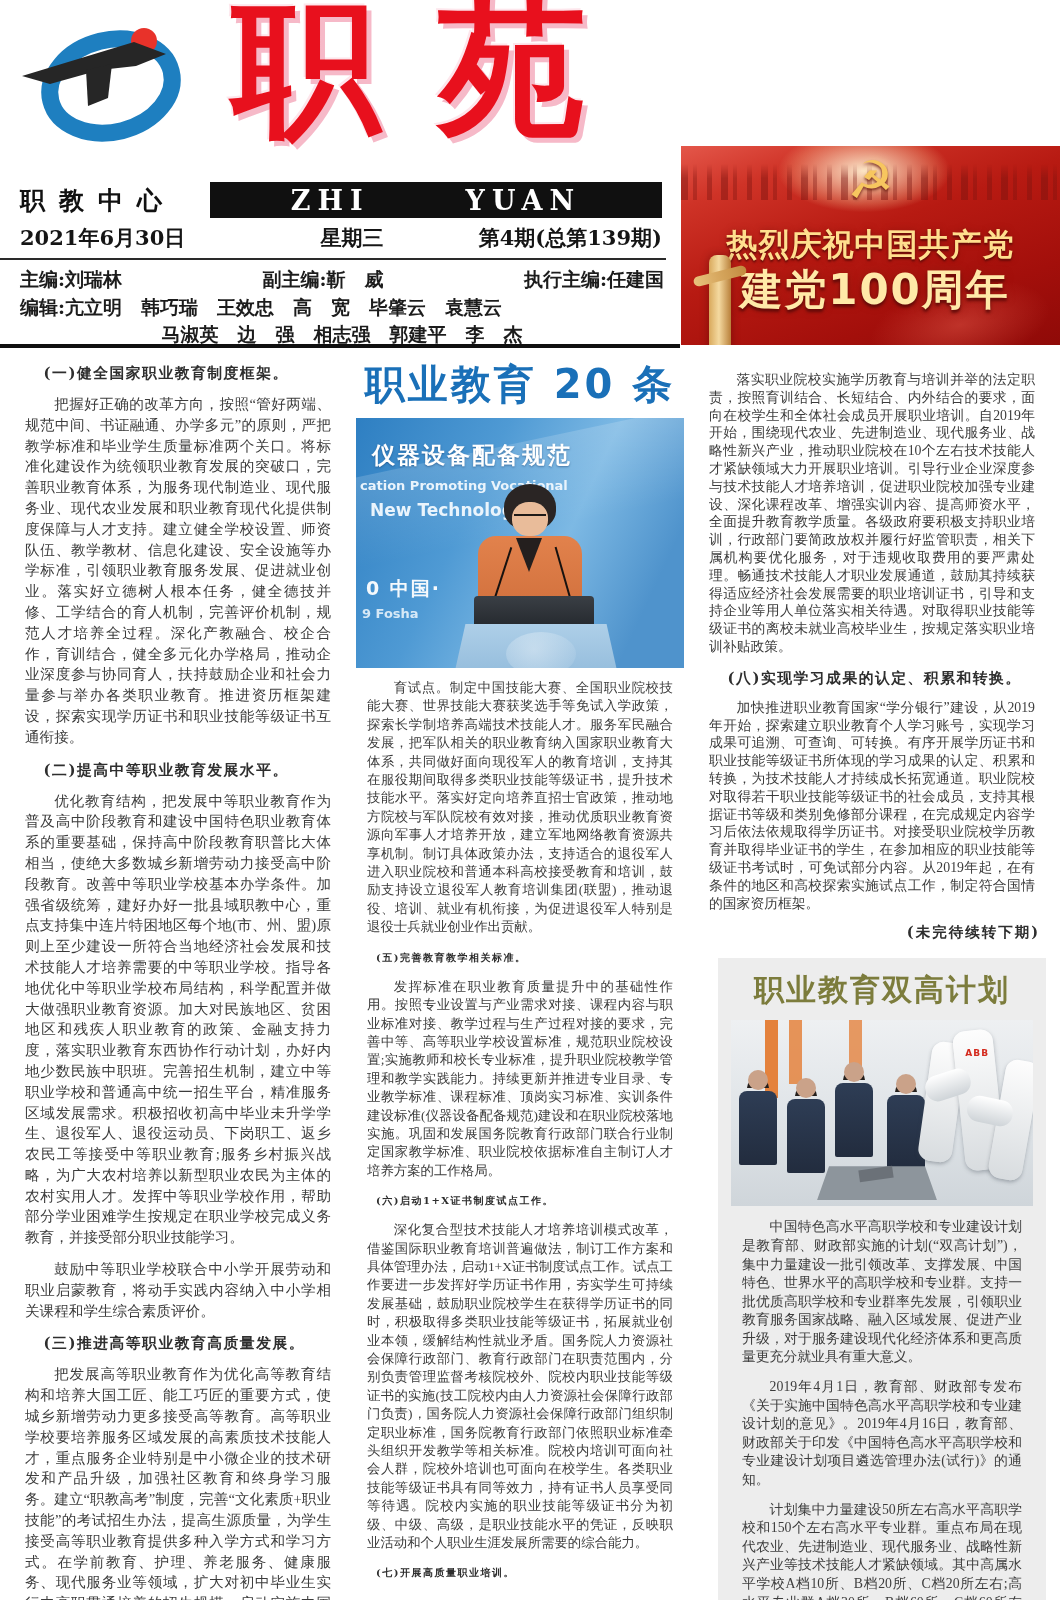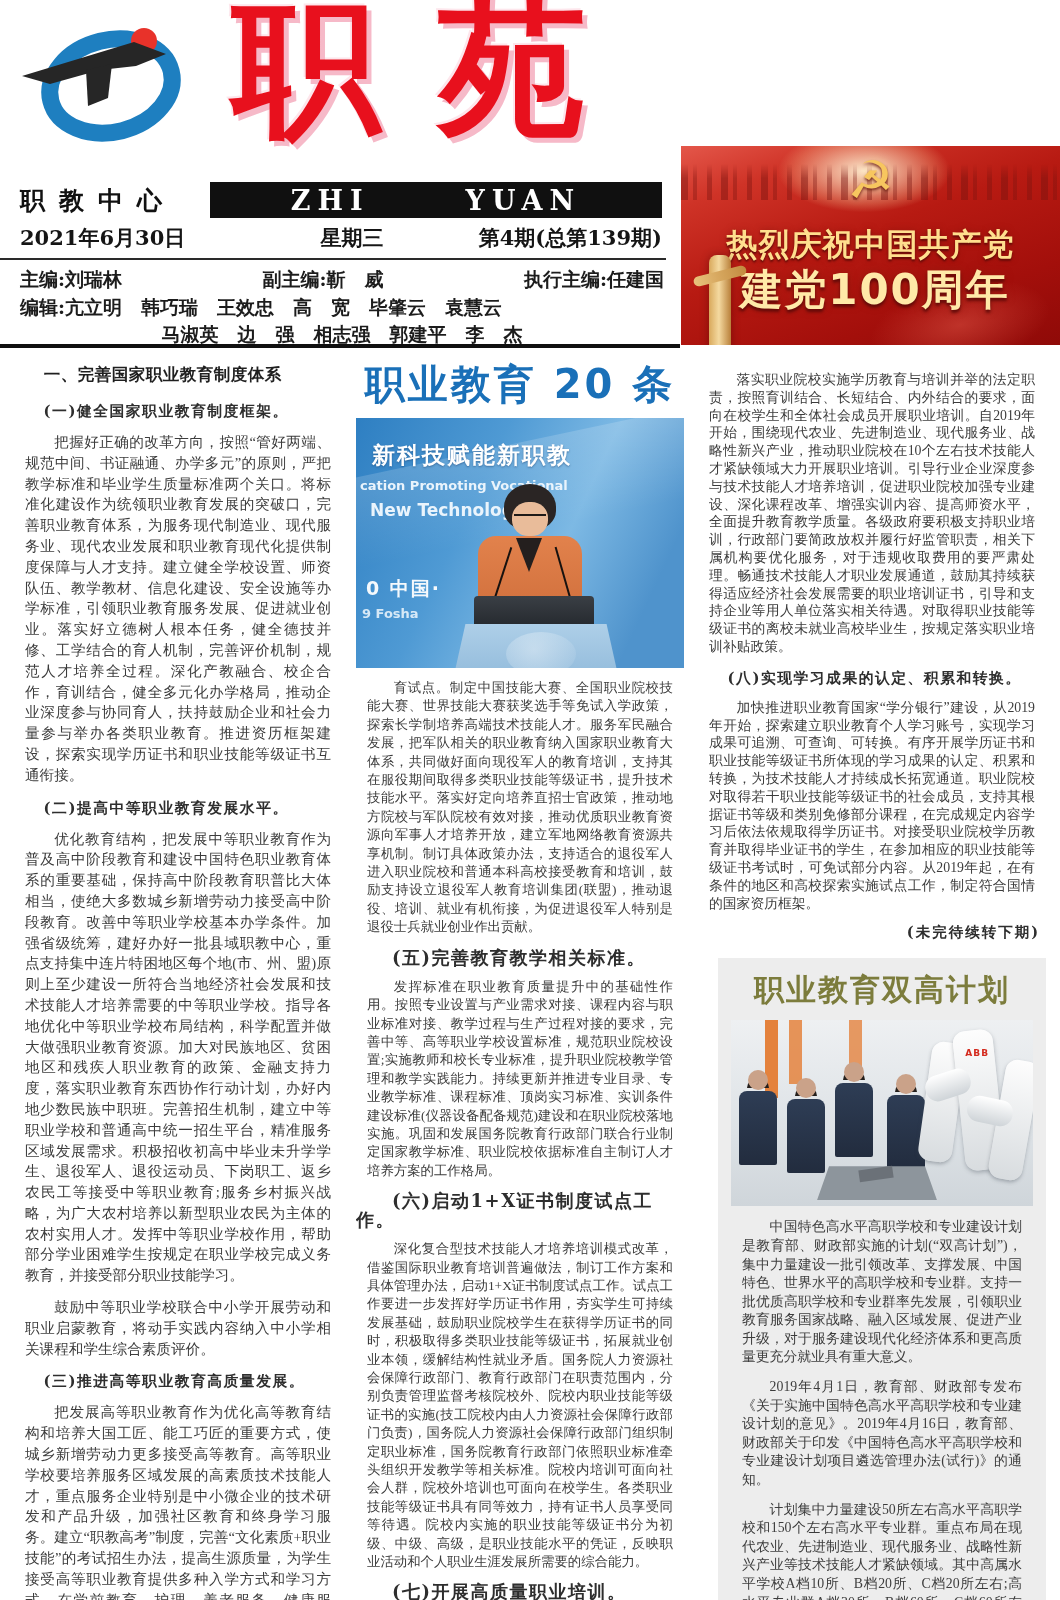--- a/index.html
+++ b/index.html
@@ -58,21 +58,21 @@
   .col{overflow:hidden;}
   .col1{width:328px; height:1240px;}
   .col2{width:328px; height:1240px;}
   .col3{width:348px; height:1240px;}
   .sec-title{font-family:"DejaVu Sans","Liberation Sans",sans-serif; font-weight:bold; font-size:16.5px;
     color:#1f1f1f; text-indent:1.8em; margin:4px 0 14px; letter-spacing:.5px;}
   .item-title{font-family:"DejaVu Serif",serif; font-weight:600; font-size:14.8px; letter-spacing:1.5px;
     color:#2e2e2e; text-indent:2em; line-height:21px; margin:2px 0;}
   .par{font-size:14.6px; line-height:20.8px; text-align:justify; text-indent:2em; color:#3c3c3c; margin:11px;}
   .col2 .par{font-size:13.4px; line-height:18.4px;}
-  .col2 .item-title{font-size:18px; line-height:19px;}
+  .col2 .item-title{font-size:10px; line-height:19px;}
   .col2 .sec-title{margin:10px 0 12px;}
   .col3 .par{font-size:13.8px; line-height:17.8px;}
   .headline{font-family:"DejaVu Sans","Liberation Sans",sans-serif; font-weight:900; font-size:40px;
     color:#1a70b8; letter-spacing:3px; text-align:center; line-height:48px; margin:0 0 10px; white-space:nowrap;}
   .continued{font-family:"DejaVu Serif",serif; font-weight:600; font-size:14.5px; letter-spacing:2px;
     text-align:right; color:#2e2e2e; margin:8px 6px 16px 0;}
   
   .photo1{position:relative; width:328px; height:250px; margin:0 0 10px; overflow:hidden;
     background:linear-gradient(115deg,#2e7fc2 0%,#4f9ad4 35%,#7db9e4 60%,#4f93cc 85%);}
   .photo1 .streak{position:absolute; left:-40px; top:20px; width:460px; height:90px; transform:rotate(-12deg);
@@ -185,38 +185,37 @@
     <div class="emblem">☭</div>
     <div class="t1">热烈庆祝中国共产党</div>
     <div class="t2">建党100周年</div>
     <div class="pillar"></div>
     <div class="pillar-wing"></div>
   </div>
 
   <div class="body-wrap">
 
     <div class="col col1">
-      <div class="sec-title">一、完善国家职业教育制度体系</div>
       <div class="item-title">(一)健全国家职业教育制度框架。</div>
       <p class="par">把握好正确的改革方向，按照“管好两端、规范中间、书证融通、办学多元”的原则，严把教学标准和毕业学生质量标准两个关口。将标准化建设作为统领职业教育发展的突破口，完善职业教育体系，为服务现代制造业、现代服务业、现代农业发展和职业教育现代化提供制度保障与人才支持。建立健全学校设置、师资队伍、教学教材、信息化建设、安全设施等办学标准，引领职业教育服务发展、促进就业创业。落实好立德树人根本任务，健全德技并修、工学结合的育人机制，完善评价机制，规范人才培养全过程。深化产教融合、校企合作，育训结合，健全多元化办学格局，推动企业深度参与协同育人，扶持鼓励企业和社会力量参与举办各类职业教育。推进资历框架建设，探索实现学历证书和职业技能等级证书互通衔接。</p>
       <div class="item-title">(二)提高中等职业教育发展水平。</div>
       <p class="par">优化教育结构，把发展中等职业教育作为普及高中阶段教育和建设中国特色职业教育体系的重要基础，保持高中阶段教育职普比大体相当，使绝大多数城乡新增劳动力接受高中阶段教育。改善中等职业学校基本办学条件。加强省级统筹，建好办好一批县域职教中心，重点支持集中连片特困地区每个地(市、州、盟)原则上至少建设一所符合当地经济社会发展和技术技能人才培养需要的中等职业学校。指导各地优化中等职业学校布局结构，科学配置并做大做强职业教育资源。加大对民族地区、贫困地区和残疾人职业教育的政策、金融支持力度，落实职业教育东西协作行动计划，办好内地少数民族中职班。完善招生机制，建立中等职业学校和普通高中统一招生平台，精准服务区域发展需求。积极招收初高中毕业未升学学生、退役军人、退役运动员、下岗职工、返乡农民工等接受中等职业教育;服务乡村振兴战略，为广大农村培养以新型职业农民为主体的农村实用人才。发挥中等职业学校作用，帮助部分学业困难学生按规定在职业学校完成义务教育，并接受部分职业技能学习。</p>
       <p class="par">鼓励中等职业学校联合中小学开展劳动和职业启蒙教育，将动手实践内容纳入中小学相关课程和学生综合素质评价。</p>
       <div class="item-title">(三)推进高等职业教育高质量发展。</div>
       <p class="par">把发展高等职业教育作为优化高等教育结构和培养大国工匠、能工巧匠的重要方式，使城乡新增劳动力更多接受高等教育。高等职业学校要培养服务区域发展的高素质技术技能人才，重点服务企业特别是中小微企业的技术研发和产品升级，加强社区教育和终身学习服务。建立“职教高考”制度，完善“文化素质+职业技能”的考试招生办法，提高生源质量，为学生接受高等职业教育提供多种入学方式和学习方式。在学前教育、护理、养老服务、健康服务、现代服务业等领域，扩大对初中毕业生实行中高职贯通培养的招生规模。启动实施中国特色高水平高等职业学校和专业建设计划，建设一批引领改革、支撑发展、中国特色、世界水平的高等职业学校和骨干专业(群)。根据高等学校设置制度规定，将符合条件的技师学院纳入高等学校序列。</p>
       <div class="item-title">(四)完善高层次应用型人才培养体系。</div>
 
     </div>
 
     <div class="col col2">
       <div class="headline">职业教育 20 条</div>
 
       <div class="photo1">
         <div class="streak"></div>
-        <div class="bl1">新科技赋能新职教</div>
+        <div class="bl1">仪器设备配备规范</div>
         <div class="bl2">cation Promoting Vocational</div>
         <div class="bl3">New Technologi</div>
         <div class="bl4">0 中国·</div>
         <div class="bl5">9 Fosha</div>
         <div class="hair"></div>
         <div class="face"></div>
         <div class="glasses"></div>
         <div class="jacket"></div>
         <div class="shirt"></div>
         <div class="mic1"></div>

